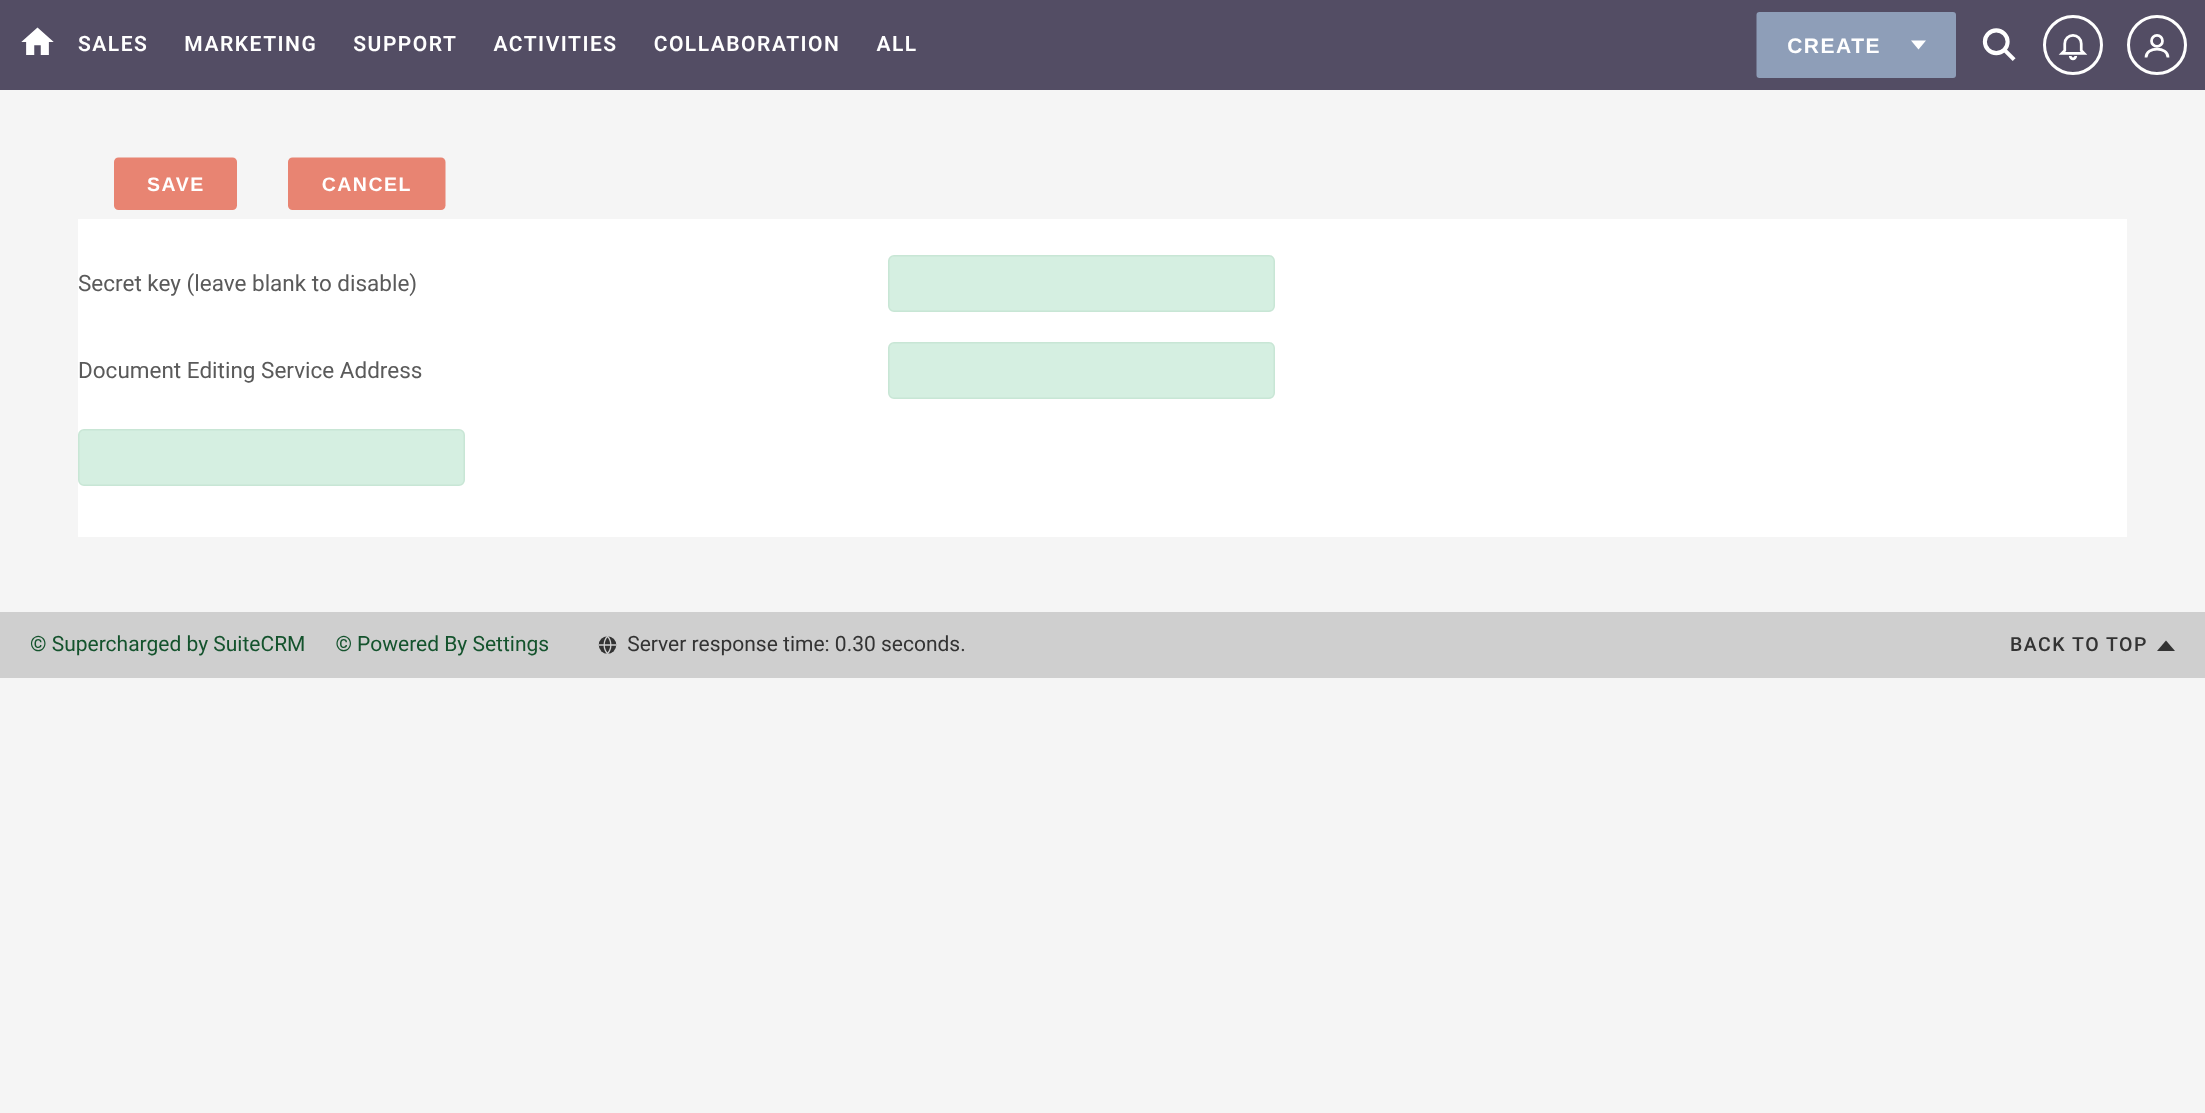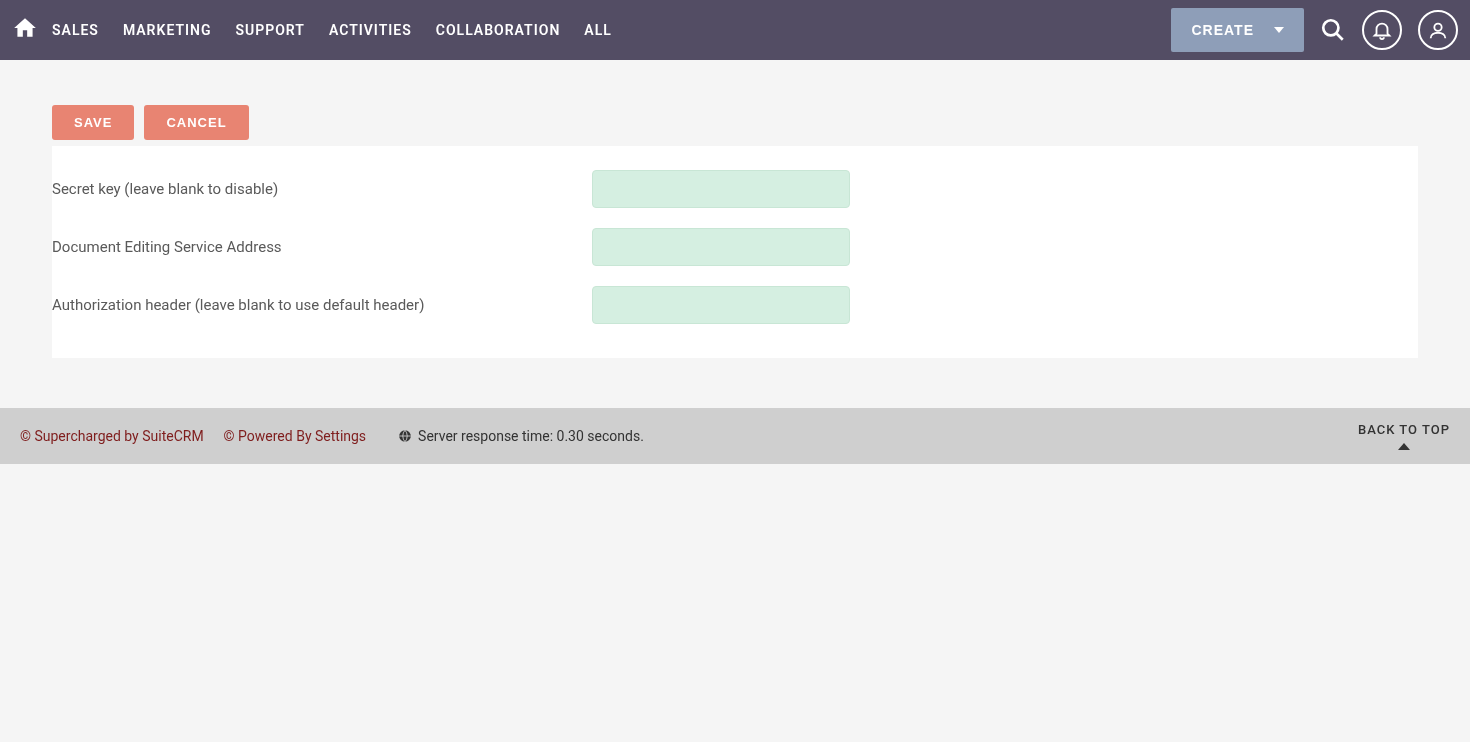--- a/index.html
+++ b/index.html
@@ -135,20 +135,21 @@
     .btn {
       background: #e88472;
       color: #fff;
       border: none;
       padding: 10px 22px;
       font-size: 13px;
       font-weight: 600;
       letter-spacing: 1px;
       cursor: pointer;
       border-radius: 3px;
+      margin-left: 24px;
     }
     .form-panel {
       background: #fff;
       padding: 14px 0 24px 0;
     }
     .form-row {
       display: flex;
       align-items: center;
       padding: 10px 0;
     }
@@ -173,21 +174,21 @@
       background: #cfcfcf;
       padding: 14px 20px;
       display: flex;
       align-items: center;
       gap: 20px;
       color: #333;
       font-size: 14px;
       margin-top: 50px;
     }
     .footer-item {
-      color: #7f1d1d;
+      color: #14532d;
     }
     .footer-globe {
       display: inline-flex;
       align-items: center;
       gap: 6px;
       margin-left: 12px;
       text-align: right;
     }
     .globe-svg {
       width: 14px;
@@ -196,21 +197,20 @@
     }
     .footer-right {
       margin-left: auto;
       display: flex;
       align-items: center;
       gap: 6px;
       cursor: pointer;
       letter-spacing: 1px;
       font-size: 13px;
       font-weight: 500;
-      flex-direction: column;
     }
     .caret-up {
       width: 0;
       height: 0;
       border-left: 6px solid transparent;
       border-right: 6px solid transparent;
       border-bottom: 7px solid #333;
       display: inline-block;
     }
   </style>
@@ -268,21 +268,20 @@
   <div class="form-panel">
     <div class="form-row">
       <div class="form-label">Secret key (leave blank to disable)</div>
       <input class="form-input" type="text" value="" style="">
     </div>
     <div class="form-row">
       <div class="form-label">Document Editing Service Address</div>
       <input class="form-input" type="text" value="" style="">
     </div>
     <div class="form-row">
-      <div class="form-label">Authorization header (leave blank to use default header)</div>
       <input class="form-input" type="text" value="" style="">
     </div>
   </div>
 
 </div>
 
 <div class="footer">
   <span class="footer-item">© Supercharged by SuiteCRM</span>
   <span class="footer-item">© Powered By Settings</span>
   <span class="footer-globe">

